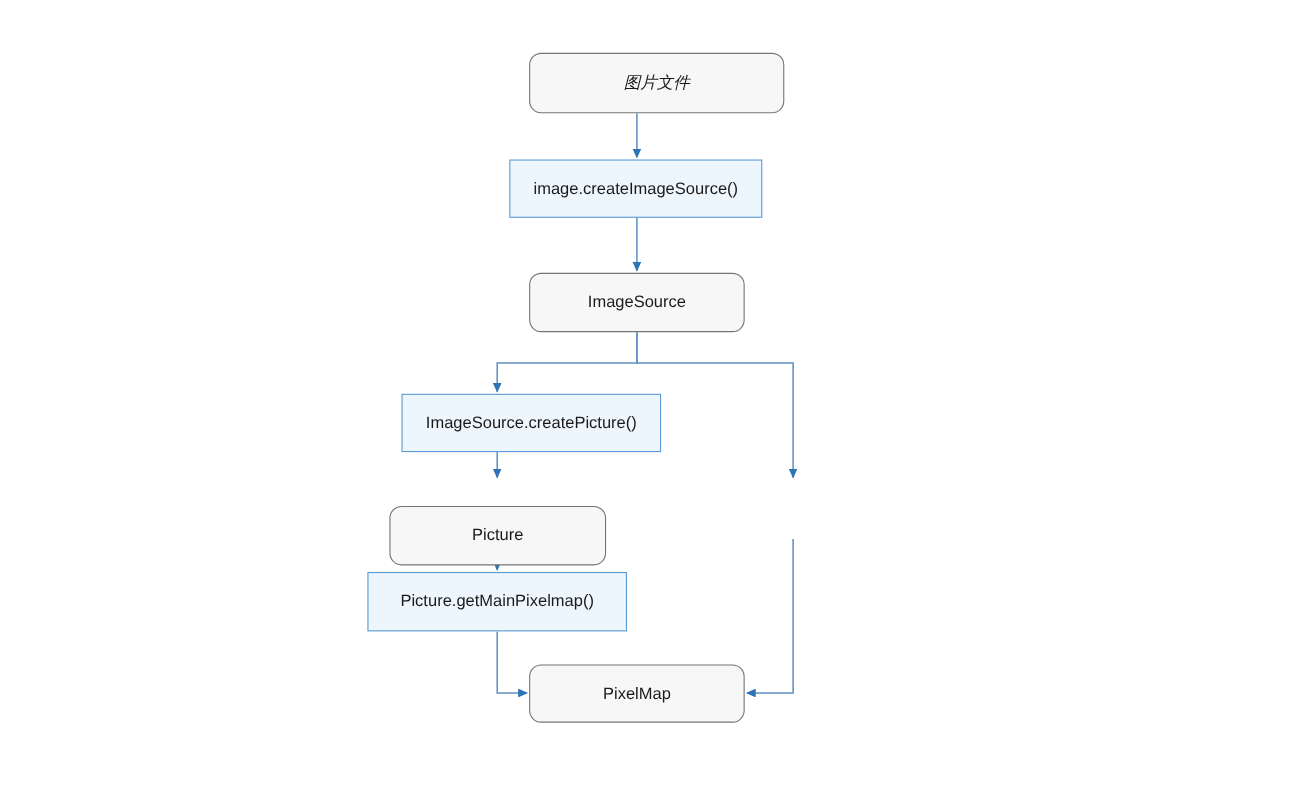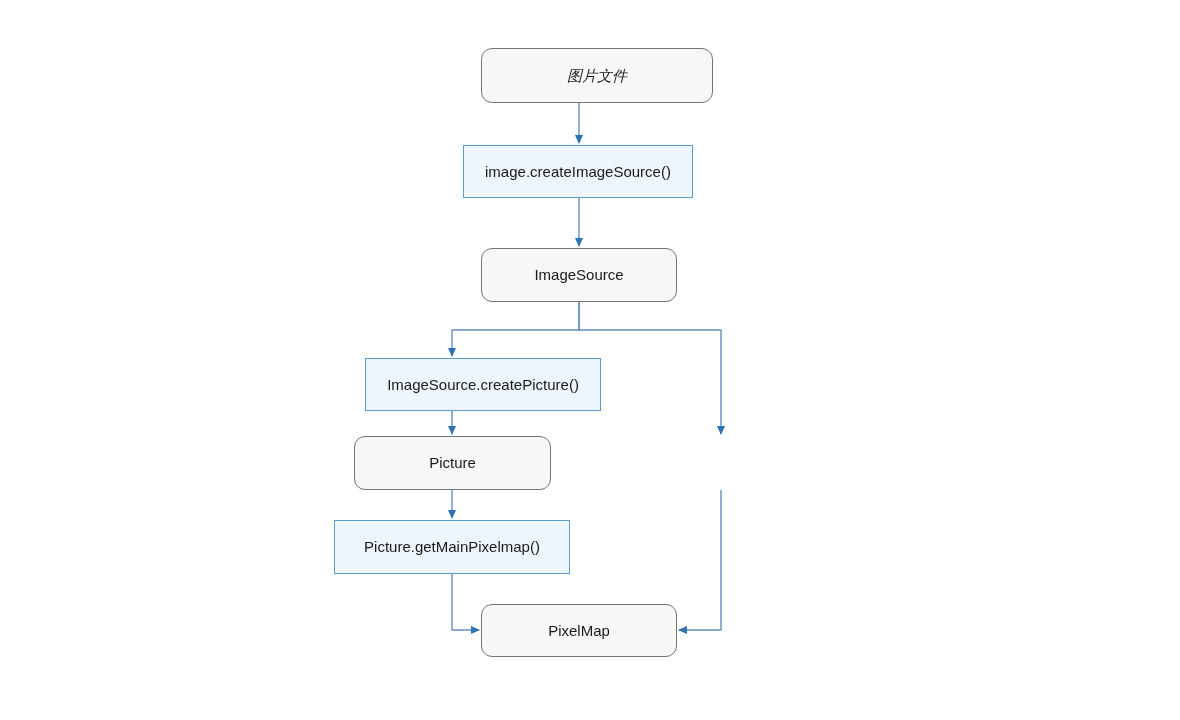--- a/index.html
+++ b/index.html
@@ -45,21 +45,21 @@
   .node.api{
     background:var(--api-fill);
     border:1px solid var(--api-border);
     border-radius:0;
   }
   
   .n-image-file       {left:481px;top:48px; width:232px;height:55px;font-style:italic;}
   .n-create-image-src {left:463px;top:145px;width:230px;height:53px;}
   .n-image-source     {left:481px;top:248px;width:196px;height:54px;}
   .n-create-picture   {left:334px;top:358px;width:236px;height:53px;margin-left:31px;}
-  .n-picture          {left:354px;top:436px;width:197px;height:54px;}
+  .n-picture          {left:354px;top:460px;width:197px;height:54px;}
   .n-create-pixel-map {left:595px;top:436px;width:252px;height:54px;}
   .n-get-main-pixelmap{left:334px;top:520px;width:236px;height:54px;}
   .n-pixel-map        {left:481px;top:604px;width:196px;height:53px;}
 </style>
 </head>
 <body>
 
 <div class="canvas">
 
   <svg class="edges" viewBox="0 0 1180 720">

